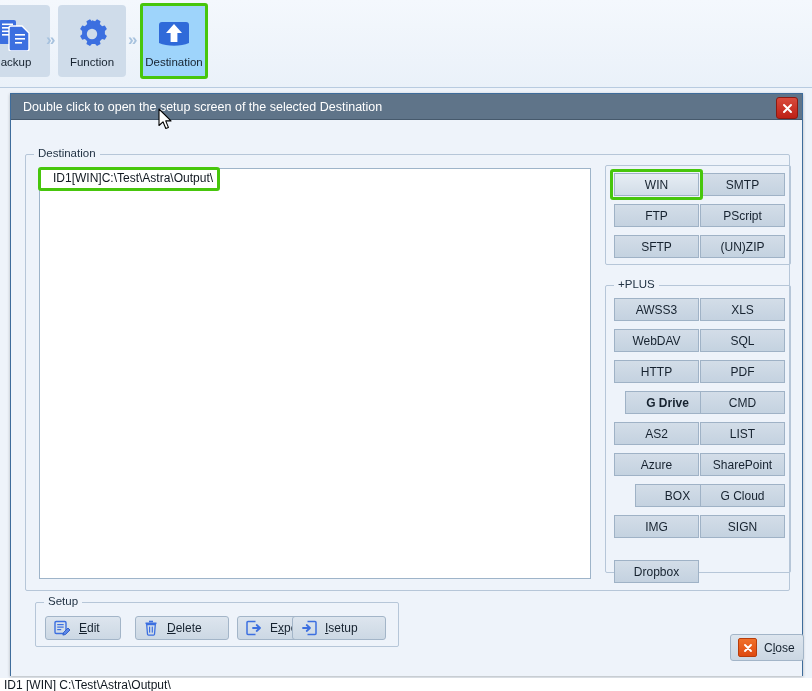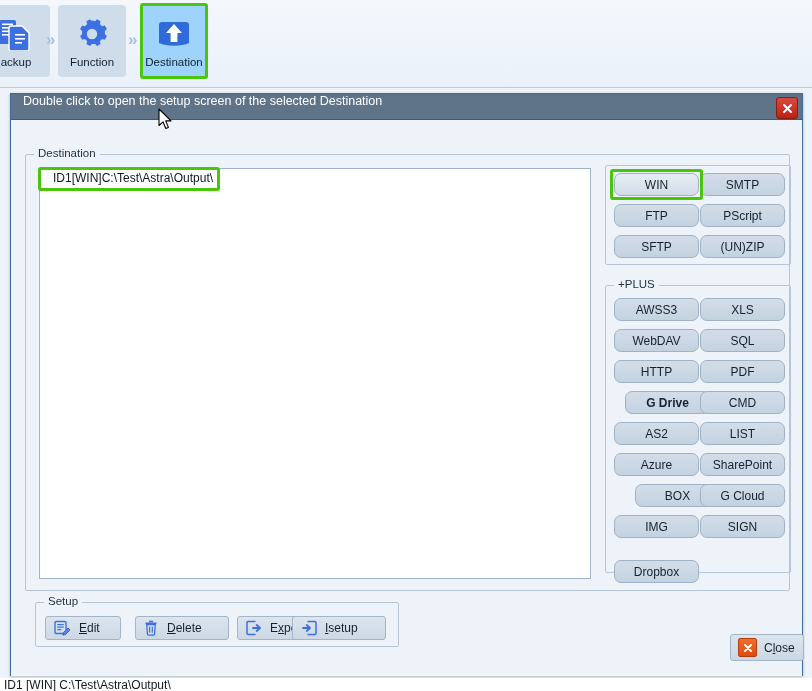--- a/index.html
+++ b/index.html
@@ -80,20 +80,21 @@
     border: 1px solid #3e6c9b;
     box-sizing: border-box;
     box-shadow: 0 1px 3px rgba(0,0,0,.25);
   }
   #titlebar {
     position: relative;
     height: 26px;
     background: #5f7489;
     border-bottom: 1px solid #46596c;
     display: flex;
+    align-items: center;
     box-sizing: border-box;
   }
   #titlebar .title-text {
     color: #ffffff;
     font-size: 12.5px;
     margin-left: 12px;
     white-space: nowrap;
   }
   #title-close {
     position: absolute;
@@ -154,21 +155,21 @@
     white-space: nowrap;
     margin-left: 10px;
   }
 
   
   .pbtn {
     position: absolute;
     width: 85px; height: 23px;
     background: linear-gradient(#d3dde8, #c4d2e0);
     border: 1px solid #9fb2c6;
-    border-radius: 7px;
+    border-radius: 0;
     font-size: 12px;
     color: #16222f;
     font-family: "Liberation Sans", sans-serif;
     display: flex; align-items: center; justify-content: center;
     box-sizing: border-box;
     cursor: pointer;
     padding: 0;
   }
   .pbtn.sel {
     background: linear-gradient(#e6edf4, #d2dde8);

